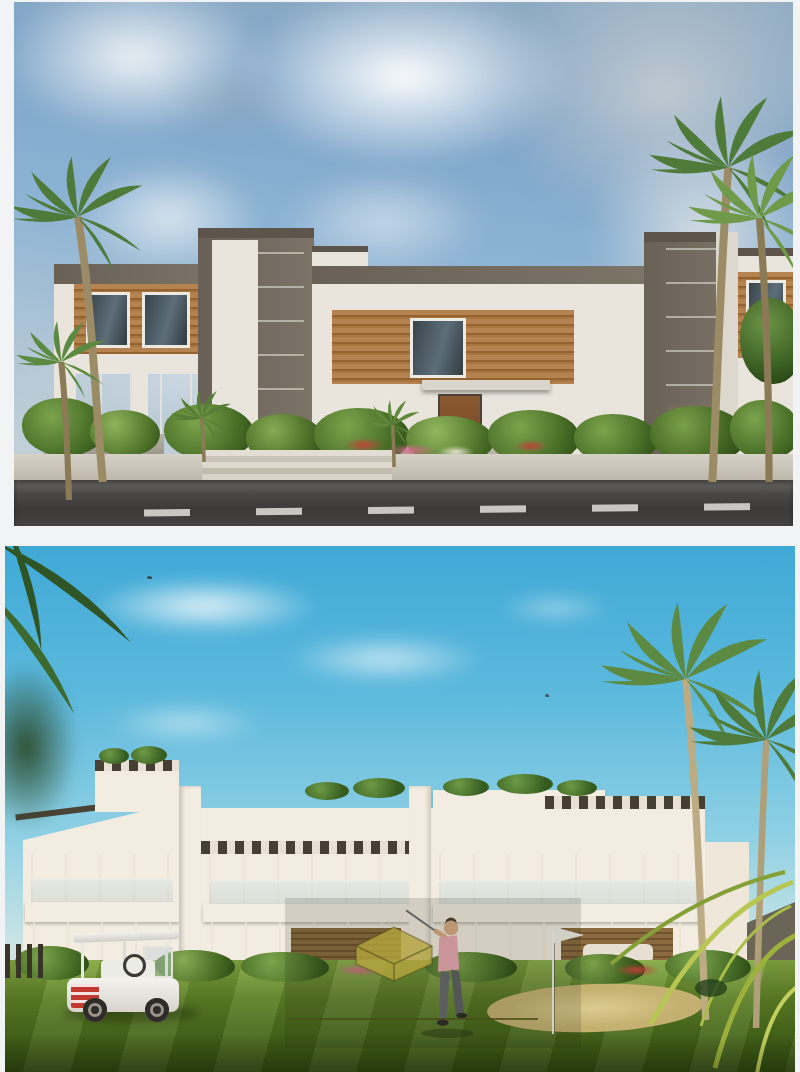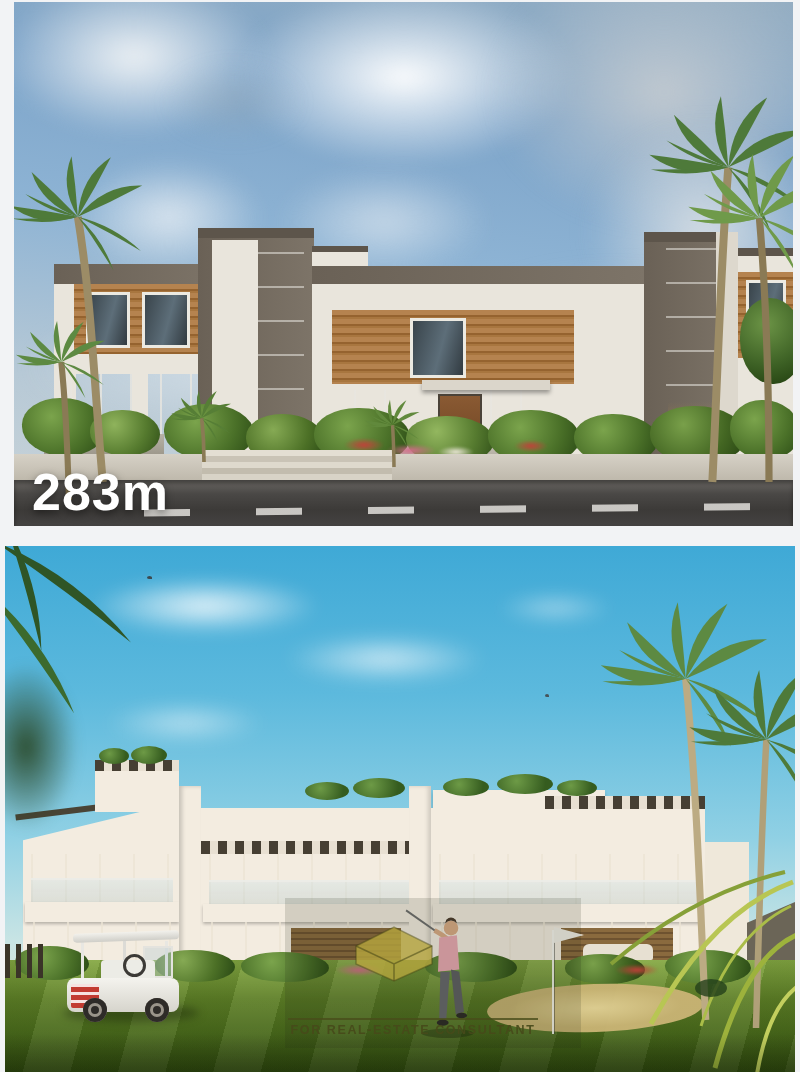--- a/index.html
+++ b/index.html
@@ -160,21 +160,20 @@
         <use href="#crown"></use>
       </g>
   </svg>
   <svg class="palm" style="left:330px;top:360px;width:100px;height:105px;" viewBox="0 0 120 300">
     <path d="M60 300 C60 260 58 220 56 180" stroke="#8a7a55" stroke-width="10" fill="none"></path>
     <g transform="translate(56,180) scale(1.35)" style="color:#61893c">
         <use href="#crown"></use>
       </g>
   </svg>
 
-  <div class="area-label" style="left:18px;top:460px;">283m</div>
 </div>
 
 <div id="photo2" class="photo" style="left:5px;top:546px;width:790px;height:526px;">
 
   <div class="abs" style="left:0;top:0;width:790px;height:526px;background:linear-gradient(180deg,#3fa9d6 0%,#5cb9dd 28%,#8fd0e4 55%,#c8e4e4 75%,#e8e6d8 92%);"></div>
   <div class="cloud" style="left:40px;top:20px;width:320px;height:80px;background:radial-gradient(closest-side,rgba(255,255,255,.85),rgba(255,255,255,0) 72%);filter:blur(8px);"></div>
   <div class="cloud" style="left:240px;top:80px;width:280px;height:66px;background:radial-gradient(closest-side,rgba(255,255,255,.7),rgba(255,255,255,0) 72%);filter:blur(9px);"></div>
   <div class="cloud" style="left:70px;top:150px;width:220px;height:54px;background:radial-gradient(closest-side,rgba(255,255,255,.55),rgba(255,255,255,0) 72%);filter:blur(9px);"></div>
   <div class="cloud" style="left:470px;top:40px;width:160px;height:44px;background:radial-gradient(closest-side,rgba(255,255,255,.45),rgba(255,255,255,0) 72%);filter:blur(8px);"></div>
   <div class="abs" style="left:142px;top:30px;width:5px;height:3px;background:#3c4a50;border-radius:50% 50% 0 50%;"></div>
@@ -304,14 +303,13 @@
   </svg>
 
   <div class="abs" style="left:0;top:488px;width:790px;height:48px;background:linear-gradient(180deg,rgba(18,34,6,0),rgba(18,34,6,.4));"></div>
 
   <div class="abs" style="left:280px;top:352px;width:296px;height:150px;background:rgba(35,40,18,.15);"></div>
   <svg class="abs" style="left:346px;top:378px;width:86px;height:60px;overflow:visible;" viewBox="0 0 86 60">
     <path d="M5 22 L43 3 L81 22 L81 40 L43 57 L5 40 Z" fill="#b6a63e" opacity=".8" stroke="rgba(70,70,20,.55)" stroke-width="1.5"></path>
     <path d="M5 22 L43 40 L81 22 M43 40 L43 57" fill="none" stroke="rgba(70,70,20,.55)" stroke-width="1.5"></path>
   </svg>
   <div class="abs" style="left:283px;top:472px;width:250px;height:2px;background:rgba(72,76,26,.8);"></div>
-  <div class="wm-tag" style="left:248px;top:477px;">FOR REAL-ESTATE CONSULTANT</div>
 </div>
 
 </body></html>

